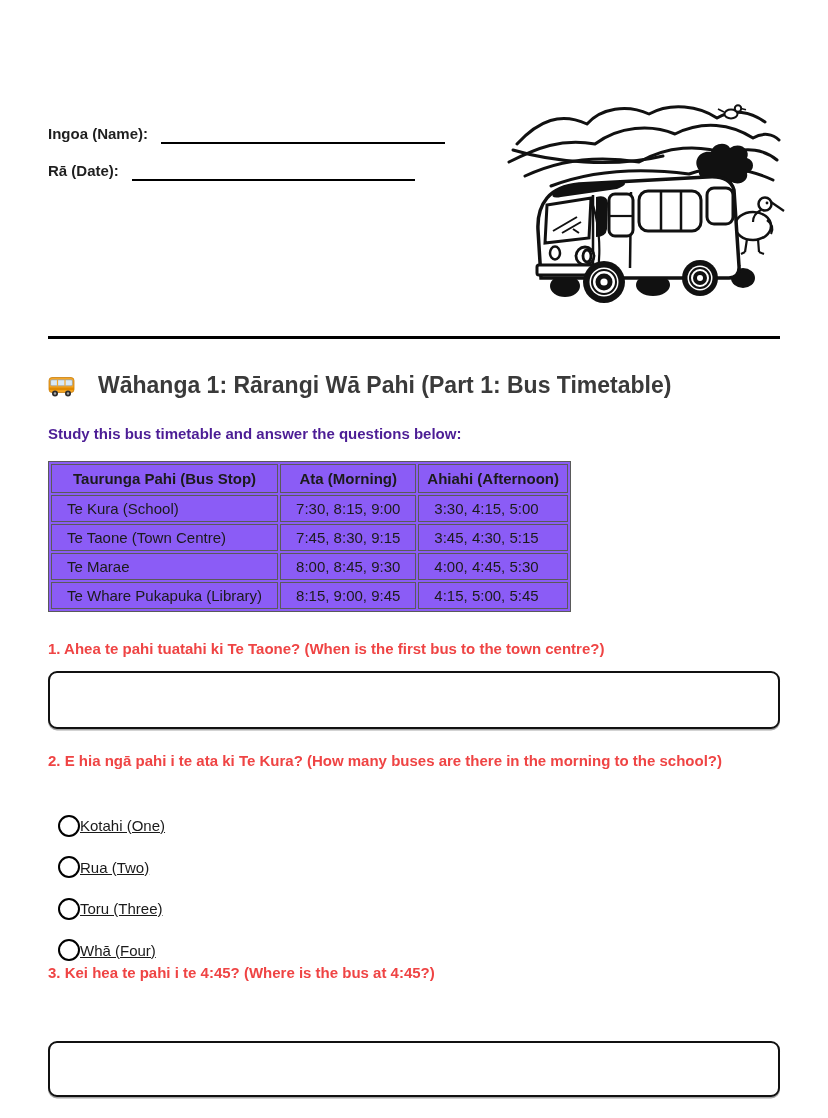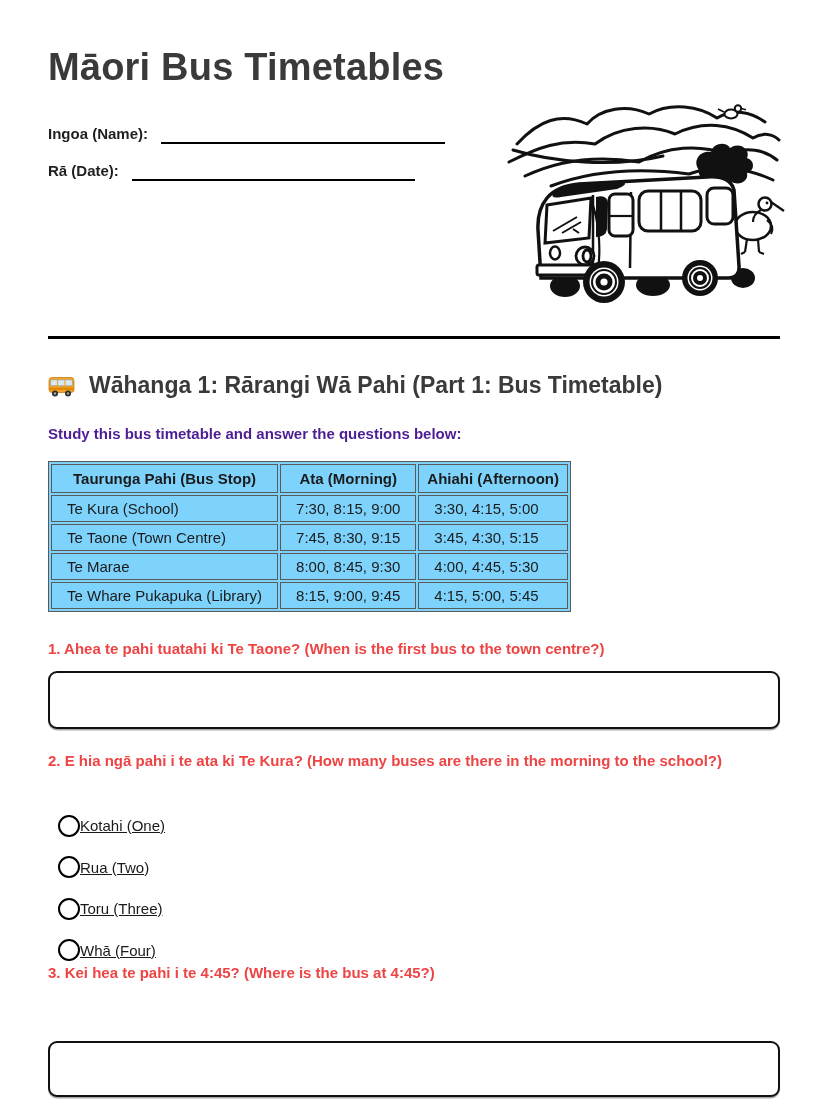--- a/index.html
+++ b/index.html
@@ -40,35 +40,35 @@
     width: 282px; height: 222px;
   }
 
   .divider {
     position: absolute; left: 48px; top: 336px;
     width: 732px; height: 3px; background: #000;
   }
 
   .section-heading {
     position: absolute; left: 48px; top: 372px;
-    display: flex; align-items: center; gap: 14px;
+    display: flex; align-items: center; gap: 23px;
     font-size: 23px; font-weight: bold; color: #3a3a3a;
   }
   .section-heading svg { width: 27px; height: 24px; flex: none; }
 
   .intro {
     position: absolute; left: 48px; top: 425px;
     font-size: 15px; font-weight: bold; color: #4c1d95;
   }
 
   table.timetable {
     position: absolute; left: 48px; top: 461px;
     border-collapse: separate; border-spacing: 2px;
     border: 1px solid #5a5a5a;
-    background: #7dd3fc;
+    background: #8b5cf6;
   }
   table.timetable th, table.timetable td {
     border: 1px solid #5a5a5a;
     font-size: 15px; color: #1b1b1b;
     padding: 4px 15px;
     white-space: nowrap;
     height: 26px;
   }
   table.timetable th { font-weight: bold; text-align: center; padding: 5px 8px; }
   table.timetable td { text-align: left; }
@@ -108,21 +108,20 @@
   }
   .radio-label {
     font-size: 15px; color: #1a1a1a; font-weight: normal; text-decoration: underline;
   }
 </style>
 </head>
 <body>
 
 <div class="page">
 
-  <div class="title">Māori Bus Timetables</div>
 
   <div class="field-row name-row">
     <span class="label">Ingoa (Name):</span>
     <span class="write-line"></span>
   </div>
 
   <div class="field-row date-row">
     <span class="label">Rā (Date):</span>
     <span class="write-line"></span>
   </div>

